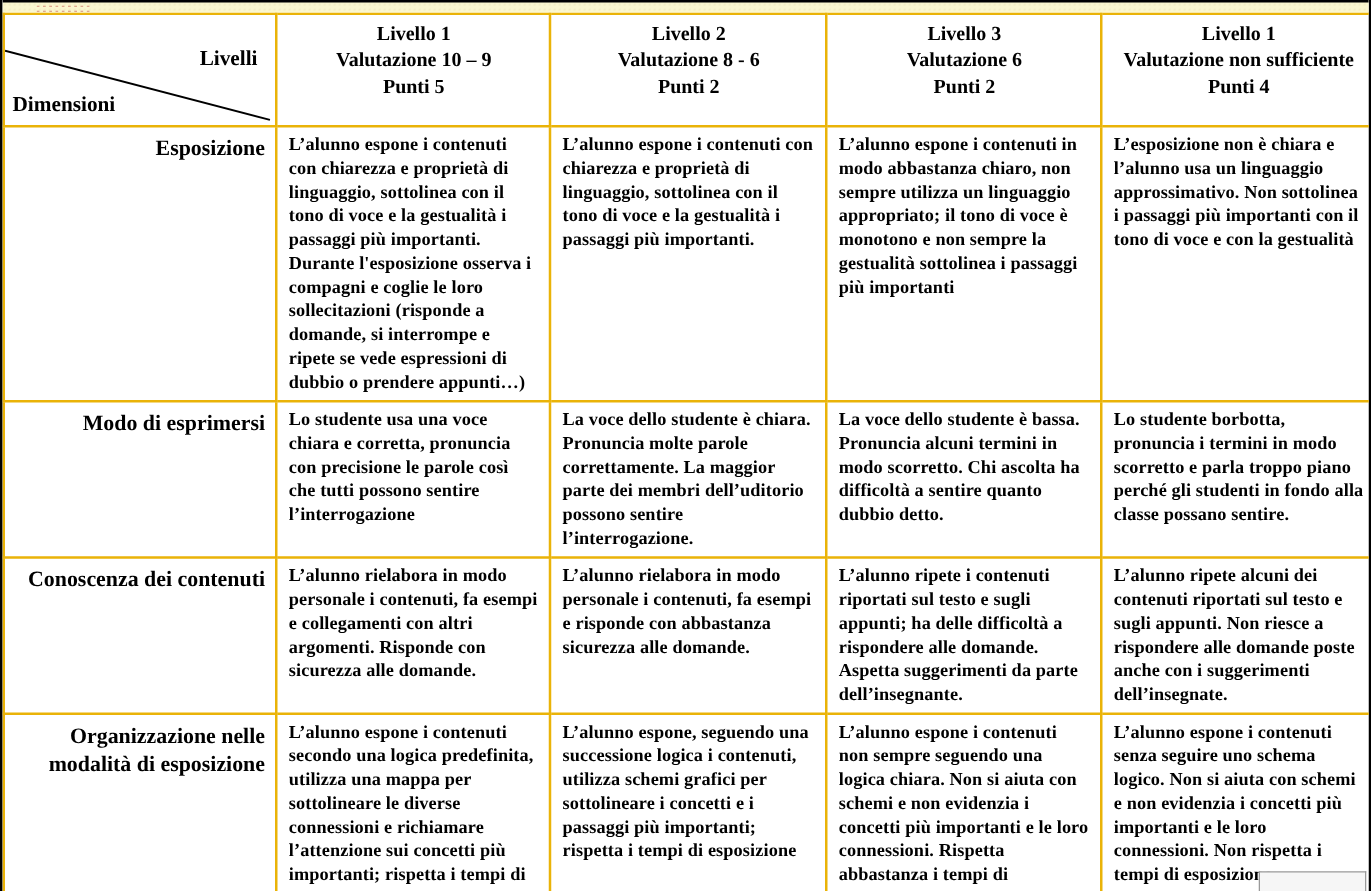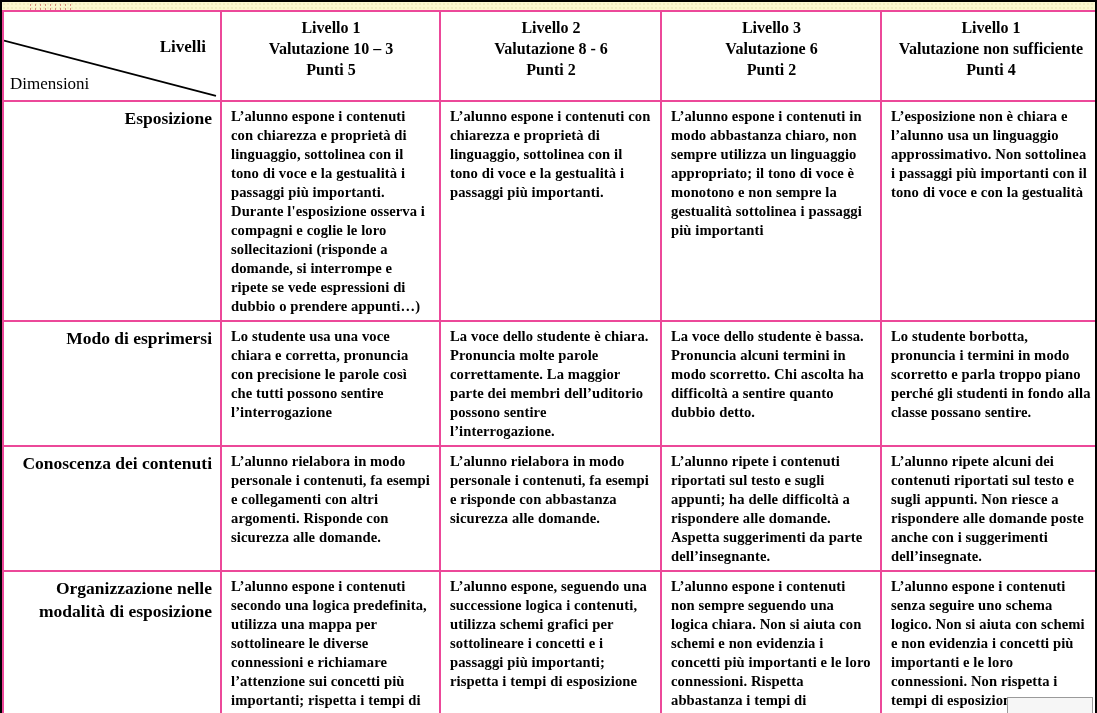--- a/index.html
+++ b/index.html
@@ -34,21 +34,21 @@
     background-image: radial-gradient(#c96a5e 0.9px, transparent 1px);
     background-size: 5px 4px;
     opacity: .75;
   }
   table.rubric {
     width: 1097px;
     table-layout: fixed;
     border-collapse: collapse;
   }
   table.rubric td, table.rubric th {
-    border: 2px solid #ec4899;
+    border: 2px solid #eab308;
     vertical-align: top;
     padding: 5px 8px 4px 9px;
     overflow: hidden;
   }
   col.c-dim  { width: 218px; }
   col.c-lv1  { width: 219px; }
   col.c-lv2  { width: 221px; }
   col.c-lv3  { width: 220px; }
   col.c-lv4  { width: 219px; }
 
@@ -78,21 +78,21 @@
   }
   .corner-top-label {
     position: absolute;
     top: 25px; right: 14px;
     font-weight: bold;
     font-size: 17px;
   }
   .corner-bottom-label {
     position: absolute;
     bottom: 6px; left: 6px;
-    font-weight: normal;
+    font-weight: bold;
     font-size: 17px;
   }
   td.dim-cell {
     text-align: right;
     vertical-align: middle;
     font-weight: bold;
     font-size: 17.5px;
     line-height: 23px;
     padding: 4px 10px;
   }
@@ -133,21 +133,21 @@
         <tr class="header-row">
       <td class="corner-cell">
         <svg class="corner-diag" viewBox="0 0 214 86" preserveAspectRatio="none">
           <line x1="0" y1="28" x2="210" y2="82" stroke="#000" stroke-width="1.6"></line>
         </svg>
         <span class="corner-top-label">Livelli</span>
         <span class="corner-bottom-label">Dimensioni</span>
       </td>
       <th class="level-head">
         <div>Livello 1</div>
-        <div>Valutazione 10 – 3</div>
+        <div>Valutazione 10 – 9</div>
         <div>Punti 5</div>
       </th>
       <th class="level-head">
         <div>Livello 2</div>
         <div>Valutazione 8 - 6</div>
         <div>Punti 2</div>
       </th>
       <th class="level-head">
         <div>Livello 3</div>
         <div>Valutazione 6</div>

